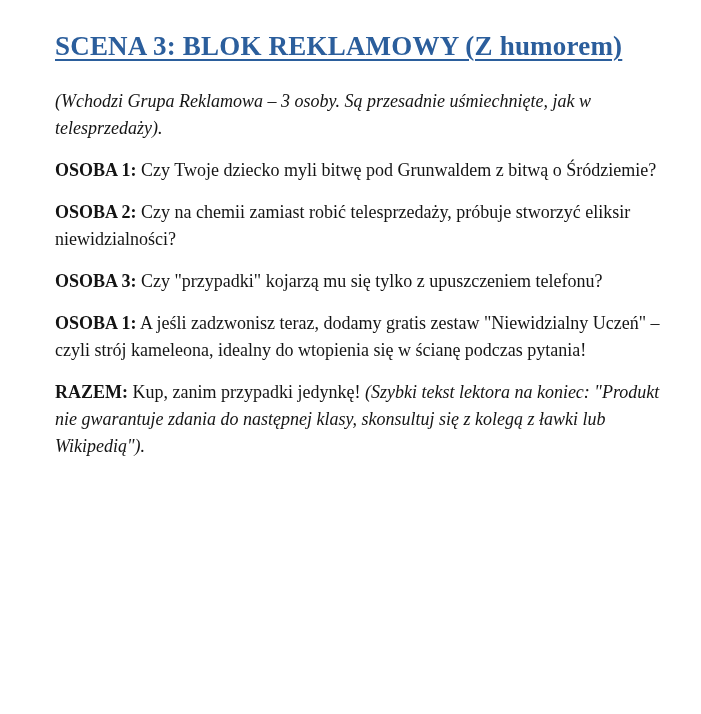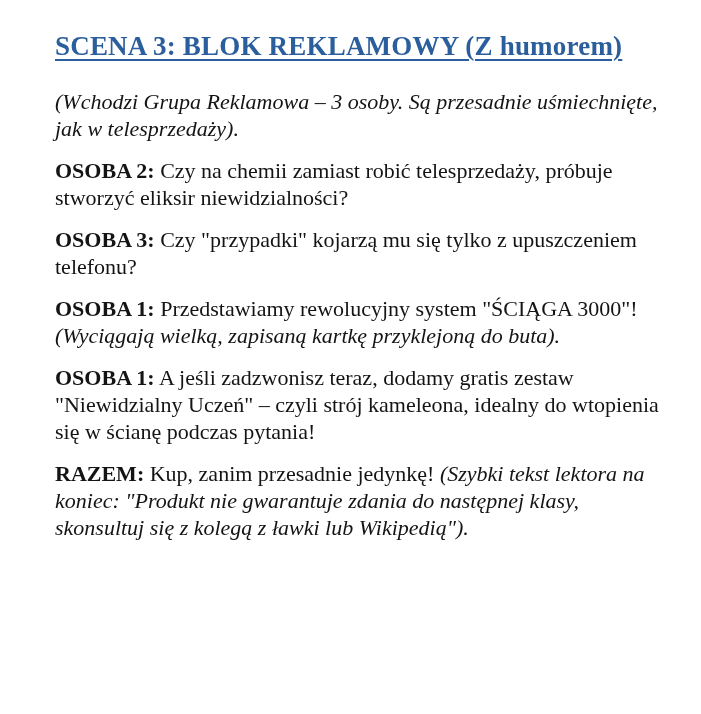--- a/index.html
+++ b/index.html
@@ -25,21 +25,21 @@
     font-size: 27px;
     line-height: 33px;
     font-weight: bold;
     margin: 0 0 25px 0;
     text-decoration: underline;
     text-decoration-thickness: 2px;
     text-underline-offset: 4px;
     letter-spacing: 0.2px;
   }
   .para {
-    font-size: 22px;
+    font-size: 18px;
     line-height: 27px;
     margin: 0 0 15px 0;
   }
   .stage-direction {
     font-style: italic;
   }
   .speaker {
     font-weight: bold;
   }
   .aside {
@@ -48,47 +48,47 @@
 </style>
 </head>
 <body>
 
 <div class="page">
 
   <h1 class="scene-title" style="color: rgb(43, 94, 156);">SCENA 3: BLOK REKLAMOWY (Z humorem)</h1>
 
   <p class="para stage-direction">(Wchodzi Grupa Reklamowa – 3 osoby. Są przesadnie uśmiechnięte, jak w telesprzedaży).</p>
 
+  <p class="para">
+    <span class="speaker">OSOBA 1:</span>
+    <span>Czy Twoje dziecko myli bitwę pod Grunwaldem z bitwą o Śródziemie?</span>
+    <span class="aside"></span>
+  </p>
 
   <p class="para">
     <span class="speaker">OSOBA 2:</span>
     <span>Czy na chemii zamiast robić telesprzedaży, próbuje stworzyć eliksir niewidzialności?</span>
     <span class="aside"></span>
   </p>
 
   <p class="para">
     <span class="speaker">OSOBA 3:</span>
     <span>Czy "przypadki" kojarzą mu się tylko z upuszczeniem telefonu?</span>
     <span class="aside"></span>
   </p>
 
 
-  <p class="para">
-    <span class="speaker">OSOBA 1:</span>
-    <span>Przedstawiamy rewolucyjny system "ŚCIĄGA 3000"!</span>
-    <span class="aside">(Wyciągają wielką, zapisaną kartkę przyklejoną do buta).</span>
-  </p>
 
 
 
   <p class="para">
     <span class="speaker">OSOBA 1:</span>
     <span>A jeśli zadzwonisz teraz, dodamy gratis zestaw "Niewidzialny Uczeń" – czyli strój kameleona, idealny do wtopienia się w ścianę podczas pytania!</span>
     <span class="aside"></span>
   </p>
 
   <p class="para">
     <span class="speaker">RAZEM:</span>
-    <span>Kup, zanim przesadnie jedynkę!</span>
+    <span>Kup, zanim przypadki jedynkę!</span>
     <span class="aside">(Szybki tekst lektora na koniec: "Produkt nie gwarantuje zdania do następnej klasy, skonsultuj się z kolegą z ławki lub Wikipedią").</span>
   </p>
 
 </div>
 
 </body></html>

